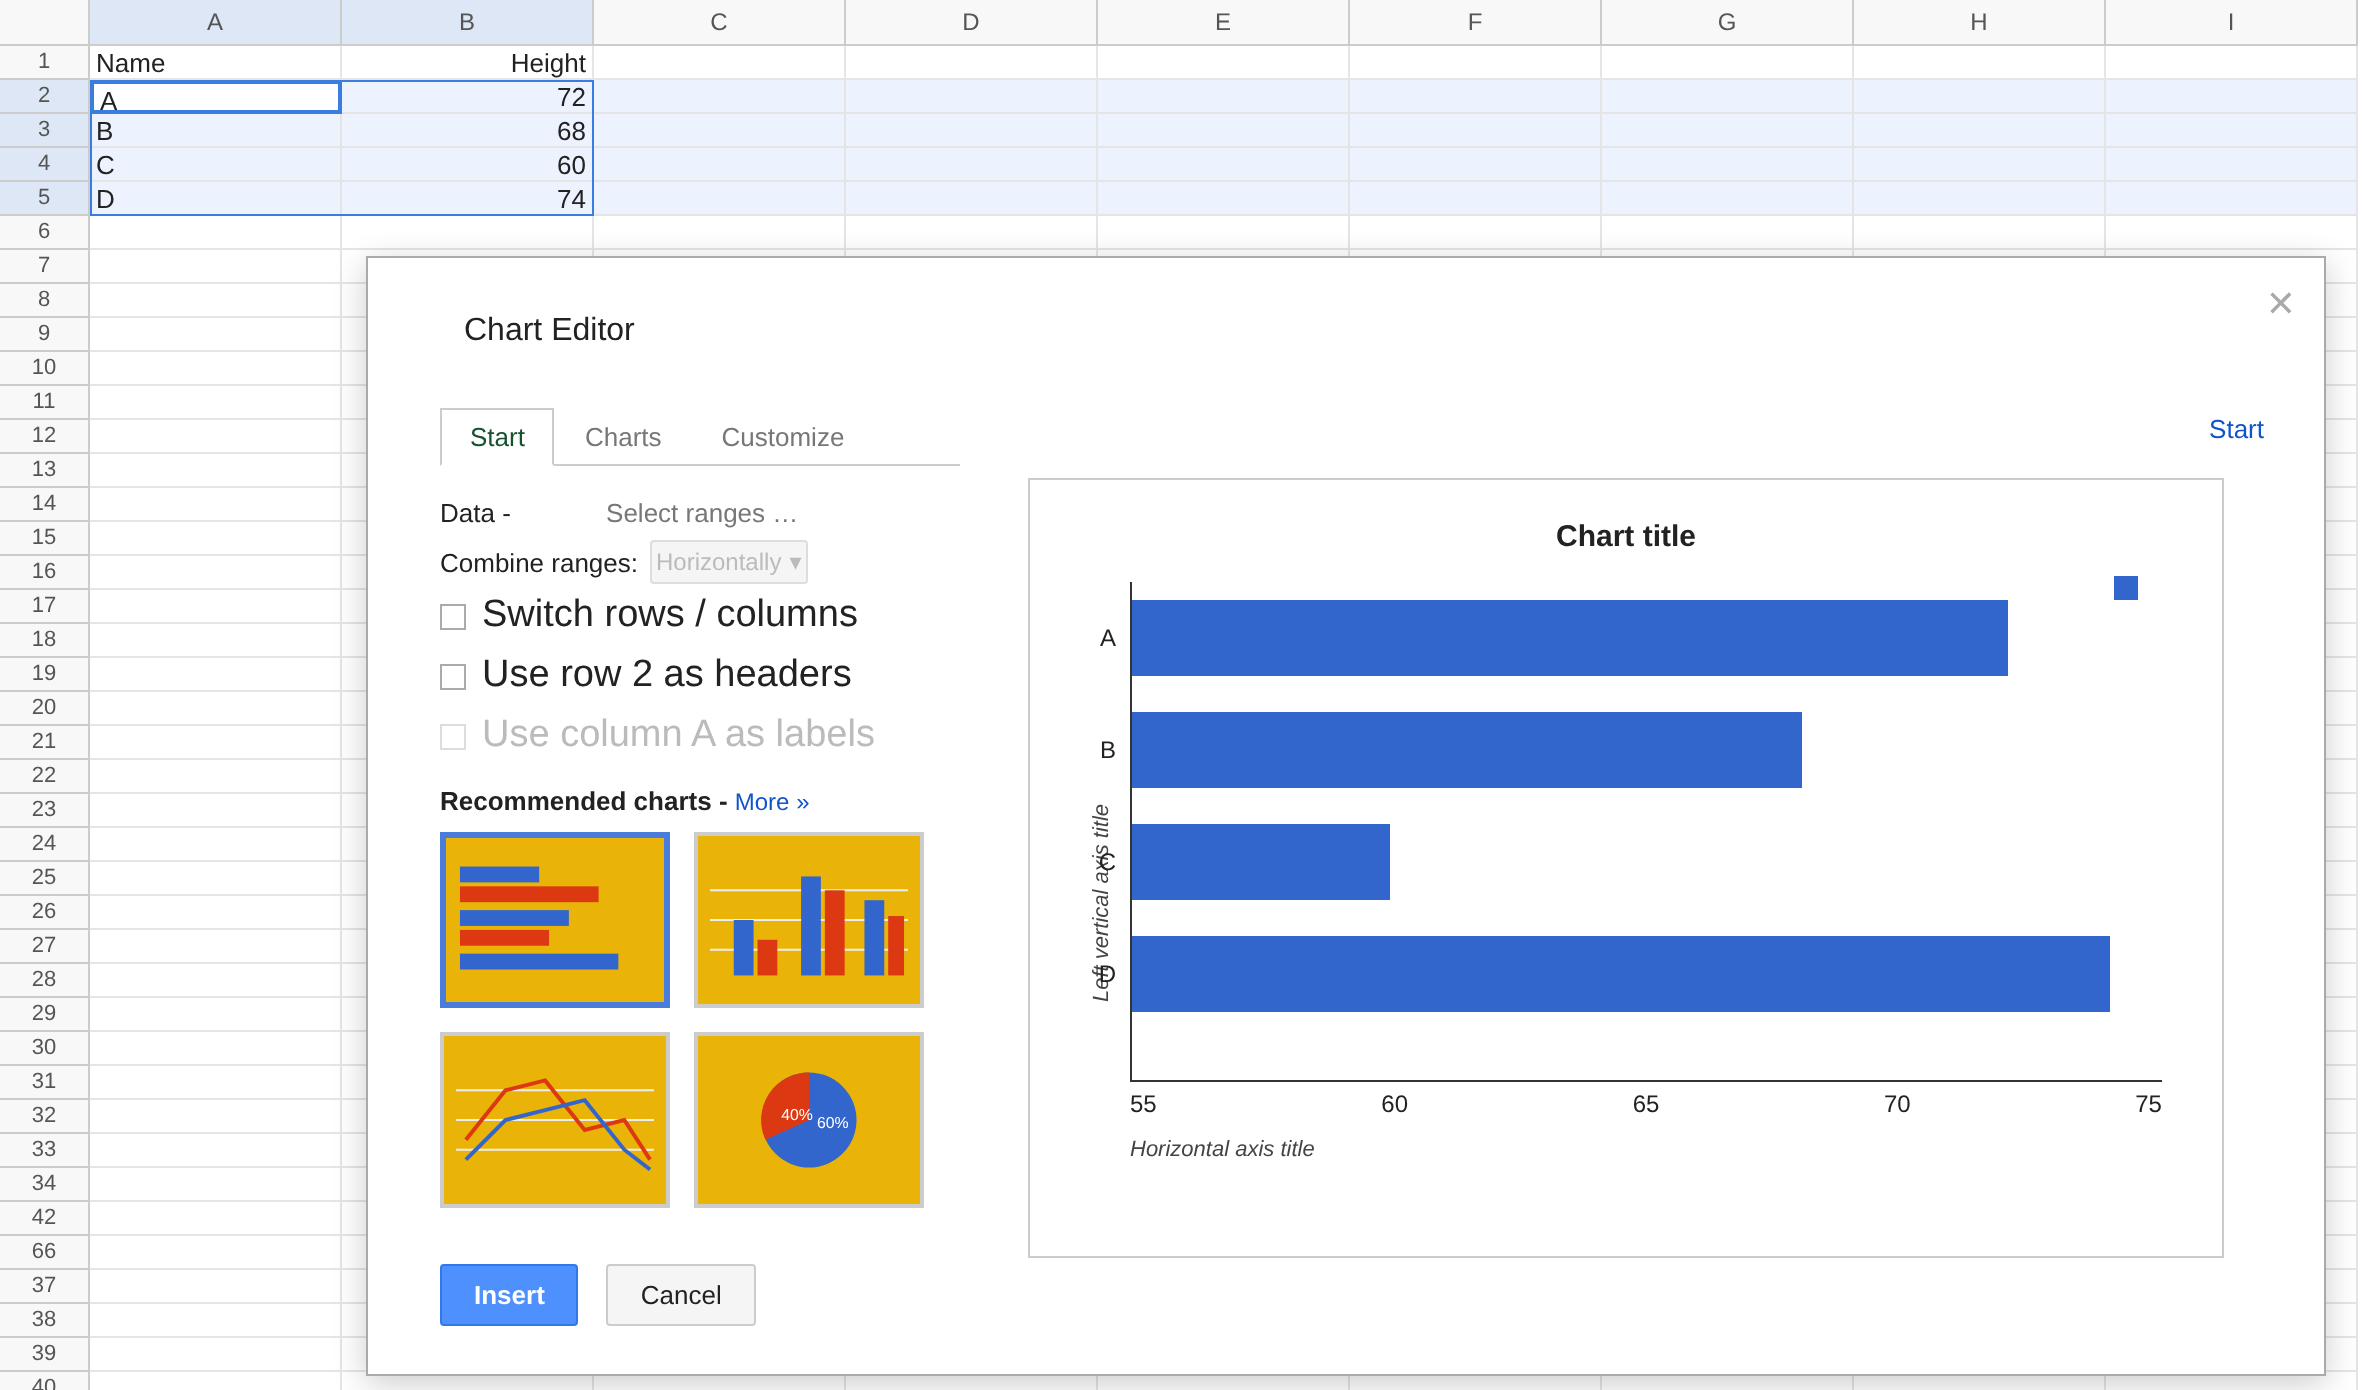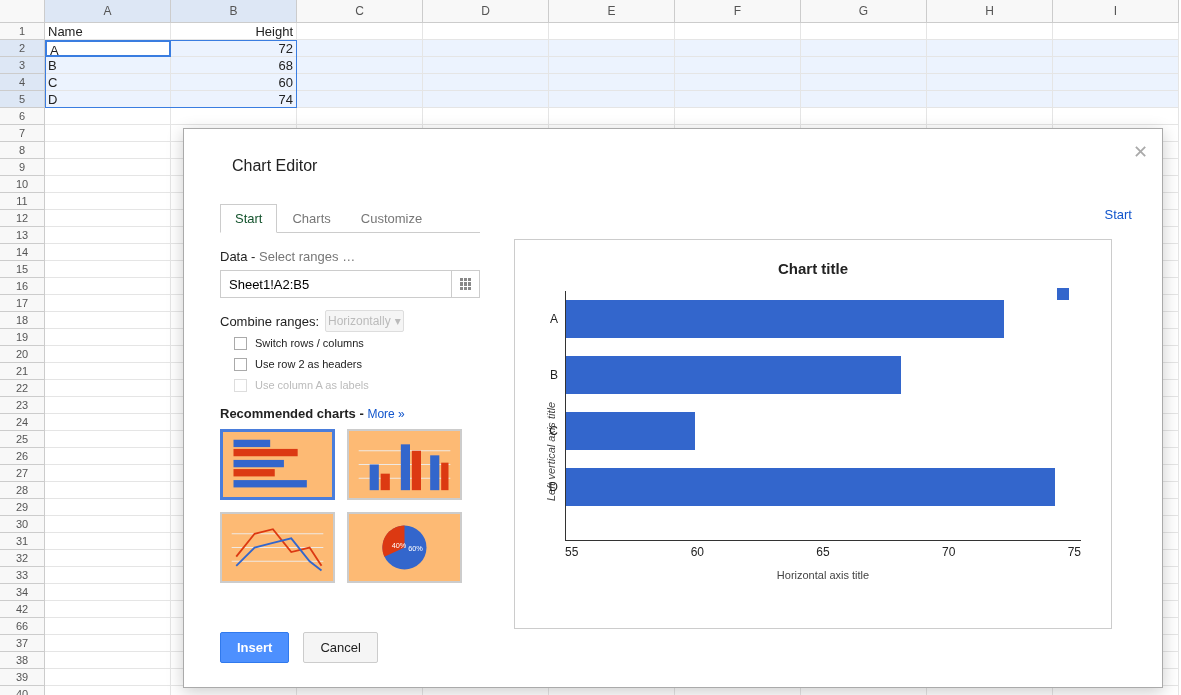--- a/index.html
+++ b/index.html
@@ -24,51 +24,51 @@
 .dialog-close { position: absolute; top: 12px; right: 14px; color: #aaa; font-size: 18px; cursor: pointer; }
 .dialog-title { padding: 28px 48px 10px; font-size: 16px; color: #222; }
 .help-link { position: absolute; top: 78px; right: 30px; color: #1155cc; font-size: 13px; cursor: pointer; }
 
 .tabs { display: flex; margin: 18px 36px 0; border-bottom: 1px solid #ccc; width: 260px; }
 .tab { padding: 6px 14px; color: #777; cursor: pointer; font-size: 13px; border: 1px solid transparent; border-bottom: none; position: relative; top: 1px; }
 .tab.active { color: #14532d; font-weight: normal; border-color: #ccc; background: #fff; border-bottom: 1px solid #fff; }
 
 .left-panel { position: absolute; left: 36px; top: 120px; width: 260px; }
 .section-label { font-size: 13px; margin-bottom: 6px; }
-.section-label .sub { color: #777; font-weight: normal; }
+.section-label .sub { color: #777; font-weight: normal; margin-left: 44px; }
 .range-input-wrap { display: flex; border: 1px solid #ccc; height: 28px; margin-bottom: 12px; }
 .range-input { flex: 1; border: none; padding: 0 8px; font-size: 13px; outline: none; }
 .grid-btn { width: 28px; border-left: 1px solid #ccc; display: flex; align-items: center; justify-content: center; cursor: pointer; }
 .grid-icon { width: 12px; height: 12px; display: grid; grid-template-columns: repeat(3,1fr); grid-template-rows: repeat(3,1fr); gap: 1px; }
 .grid-icon span { background: #888; }
 
 .combine-row { display: flex; align-items: center; gap: 6px; margin-bottom: 5px; font-size: 13px; }
 .select-dis { border: 1px solid #ddd; background: #f5f5f5; color: #bbb; padding: 3px 2px; font-size: 12px; border-radius: 2px; display: inline-flex; align-items: center; gap: 4px; }
-.chk-row { display: flex; gap: 8px; margin-bottom: 8px; font-size: 11px; margin-left: 14px; }
+.chk-row { display: flex; align-items: center; gap: 8px; margin-bottom: 8px; font-size: 19px; }
 .chk { width: 13px; height: 13px; border: 1px solid #aaa; background: #fff; }
 .chk.dis { border-color: #ddd; }
 .chk-row.dis { color: #bbb; }
 
 .rec-title { font-size: 13px; font-weight: bold; margin: 14px 0 8px; }
 .rec-title .more { font-weight: normal; color: #1155cc; cursor: pointer; font-size: 12px; }
 .thumbs { display: flex; flex-wrap: wrap; gap: 12px; }
-.thumb { width: 115px; height: 71px; border: 2px solid #ccc; background: #fdba74; cursor: pointer; position: relative; padding: 6px; }
+.thumb { width: 115px; height: 88px; border: 2px solid #ccc; background: #eab308; cursor: pointer; position: relative; padding: 6px; }
 .thumb.sel { border-color: #4a7ddb; border-width: 3px; padding: 5px; }
 
 
 .preview { position: absolute; left: 330px; top: 110px; width: 598px; height: 390px; border: 1px solid #ccc; padding: 20px 30px; }
 .chart-title { text-align: center; font-weight: bold; font-size: 15px; margin-bottom: 14px; }
 .chart-area { display: flex; }
 .y-axis-label { writing-mode: vertical-rl; transform: rotate(180deg); font-style: italic; font-size: 11px; color: #444; text-align: center; margin-right: 8px; padding-bottom: 30px; }
 .bars-area { flex: 1; position: relative; height: 250px; border-left: 1px solid #333; border-bottom: 1px solid #333; }
 .hbar-row { display: flex; align-items: center; height: 56px; }
 .hbar-label { width: 20px; text-align: right; margin-left: -28px; margin-right: 8px; font-size: 12px; }
 .hbar { height: 38px; background: #3366cc; }
 .x-ticks { display: flex; justify-content: space-between; font-size: 12px; margin-top: 4px; padding-left: 0; }
-.x-axis-label { text-align: center; font-size: 11px; color: #444; margin-top: 10px; }
+.x-axis-label { text-align: left; font-style: italic; font-size: 11px; color: #444; margin-top: 10px; }
 .legend-sq { position: absolute; top: 48px; right: 42px; width: 12px; height: 12px; background: #3366cc; }
 
 .buttons { position: absolute; left: 36px; bottom: 24px; display: flex; gap: 14px; }
 .btn { padding: 7px 16px; font-size: 13px; border-radius: 2px; cursor: pointer; border: 1px solid #ccc; background: #f5f5f5; }
 .btn.primary { background: #4d90fe; color: #fff; border-color: #3079ed; font-weight: bold; }
 </style>
 </head>
 <body>
 
 <div class="sheet">
@@ -575,36 +575,20 @@
 
   <div class="tabs">
     <div class="tab active">Start</div>
     <div class="tab">Charts</div>
     <div class="tab">Customize</div>
   </div>
 
   <div class="left-panel">
     <div class="section-label">
       <span>Data</span> - <span class="sub">Select ranges …</span>
-    </div>
-    <div class="range-input-wrap">
-      <input class="range-input" value="Sheet1!A2:B5" style="">
-      <div class="grid-btn">
-        <div class="grid-icon">
-            <span></span>
-            <span></span>
-            <span></span>
-            <span></span>
-            <span></span>
-            <span></span>
-            <span></span>
-            <span></span>
-            <span></span>
-          </div>
-      </div>
     </div>
     <div class="combine-row">
       <span>Combine ranges:</span>
       <span class="select-dis">
           <span>Horizontally</span> 
           <span>▾</span>
         </span>
     </div>
     <div class="chk-row">
       <div class="chk"></div>

